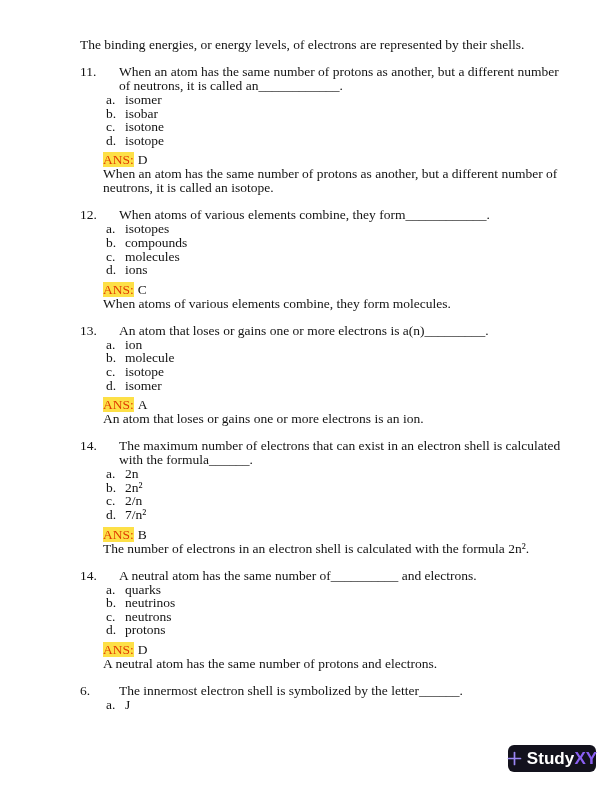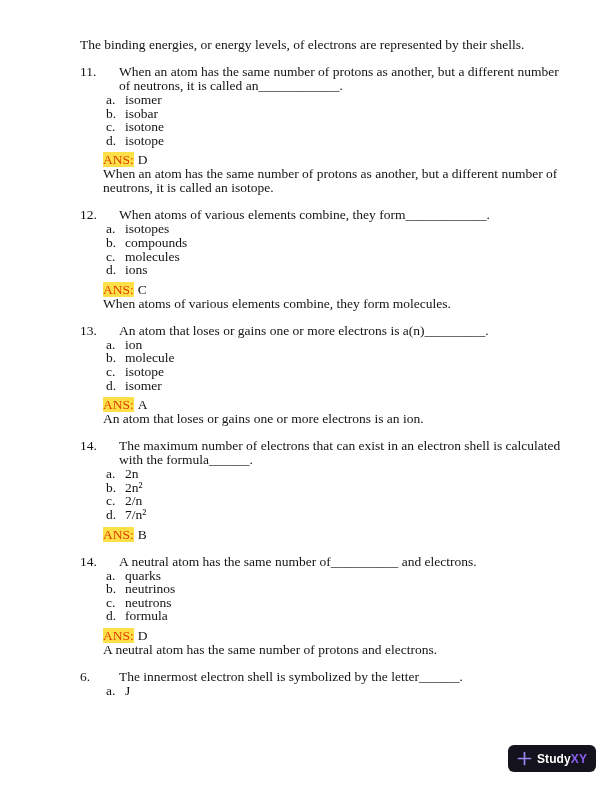--- a/index.html
+++ b/index.html
@@ -53,21 +53,21 @@
     height: 27px;
     background: #13121d;
     border-radius: 6px;
     display: flex;
     align-items: center;
     justify-content: center;
     gap: 5px;
     font-family: "Liberation Sans", sans-serif;
   }
   .logo-plus { display: flex; align-items: center; }
-  .logo-wordmark { font-weight: 700; font-size: 12px; letter-spacing: 0.1px; }
+  .logo-wordmark { font-weight: 700; font-size: 17px; letter-spacing: 0.1px; }
   .logo-study { color: #ffffff; }
   .logo-xy { color: #8a5ff2; }
 </style>
 </head>
 <body>
 
 <div class="content">
 
   <div class="intro">The binding energies, or energy levels, of electrons are represented by their shells.</div>
 
@@ -177,20 +177,21 @@
         <span>2/n</span>
       </div>
       <div class="option">
         <span class="opt-letter">d.</span>
         <span>7/n²</span>
       </div>
     </div>
     <div class="answer-line">
       <span class="ans-label">ANS:</span><span class="ans-value">B</span>
     </div>
+    <div class="explanation">The number of electrons in an electron shell is calculated with the formula 2n².</div>
   </div>
 
   <div class="question">
     <div class="q-line">
       <span class="q-num">14.</span>
       <span class="q-text">A neutral atom has the same number of__________ and electrons.</span>
     </div>
     <div class="options">
       <div class="option">
         <span class="opt-letter">a.</span>
@@ -199,21 +200,21 @@
       <div class="option">
         <span class="opt-letter">b.</span>
         <span>neutrinos</span>
       </div>
       <div class="option">
         <span class="opt-letter">c.</span>
         <span>neutrons</span>
       </div>
       <div class="option">
         <span class="opt-letter">d.</span>
-        <span>formula</span>
+        <span>protons</span>
       </div>
     </div>
     <div class="answer-line">
       <span class="ans-label">ANS:</span><span class="ans-value">D</span>
     </div>
     <div class="explanation">A neutral atom has the same number of protons and electrons.</div>
   </div>
 
   <div class="question">
     <div class="q-line">

